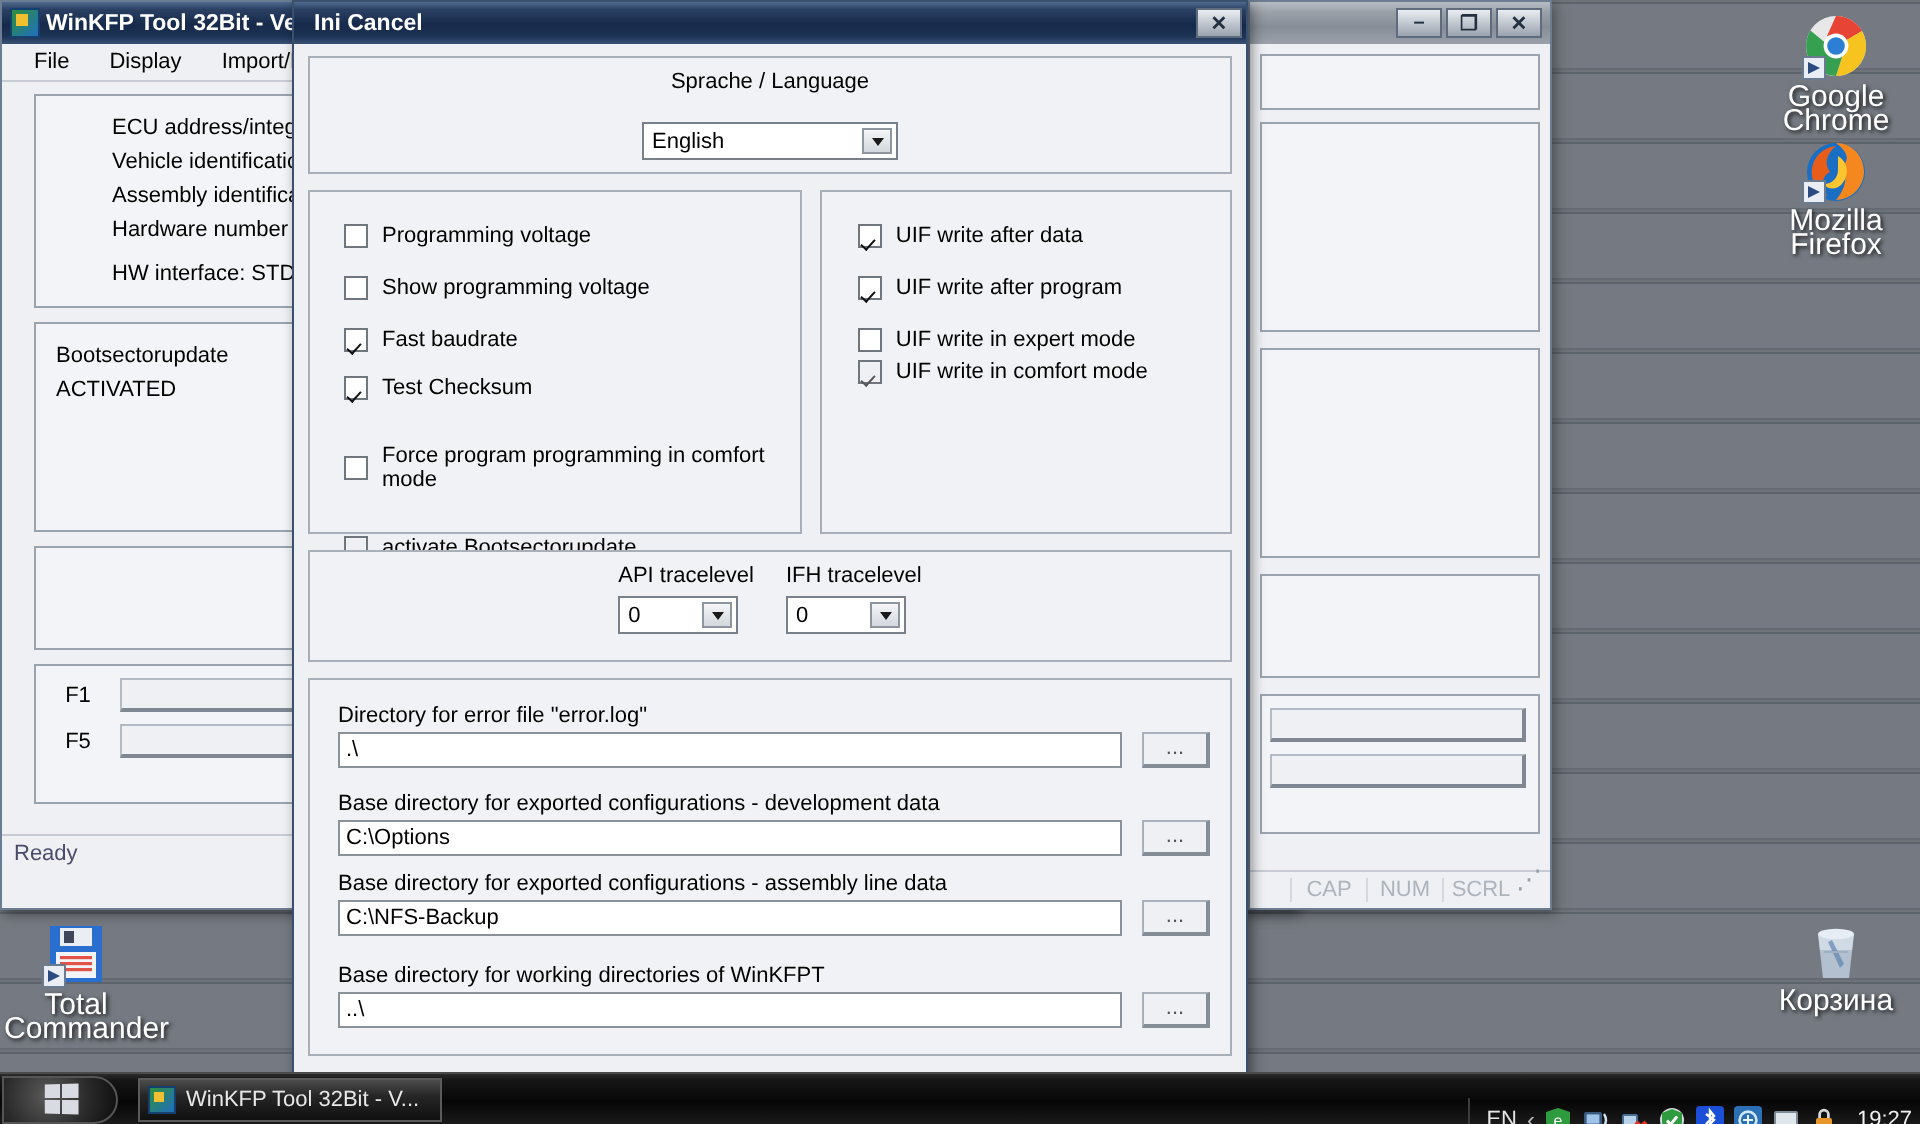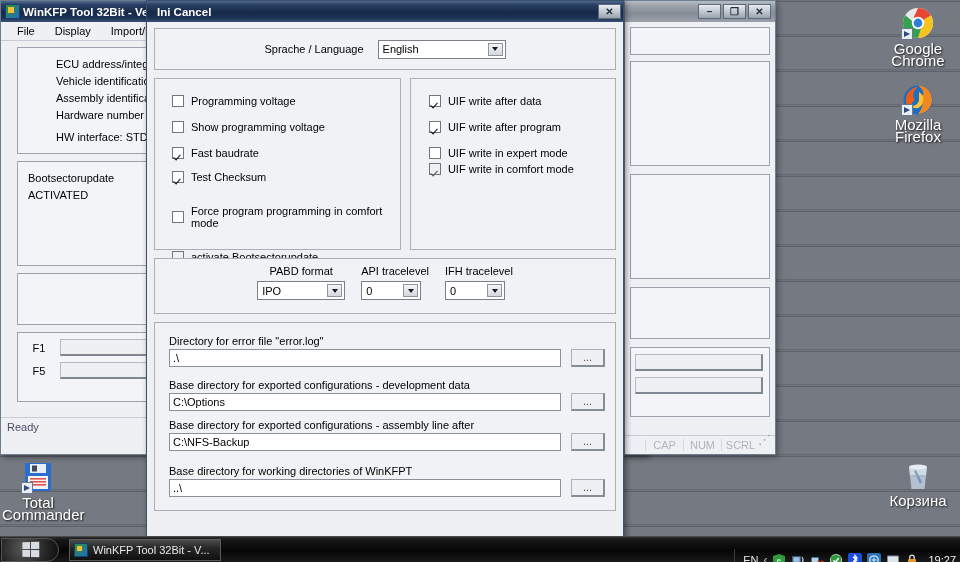--- a/index.html
+++ b/index.html
@@ -295,21 +295,21 @@
         <path d="M30 9.5 A15 15 0 0 1 17 32 L21 19.5 A5 5 0 0 0 19 16 Z" fill="#f7c41f"></path>
         <path d="M17 32 A15 15 0 0 1 4.2 9.3 L13 16.5 A5 5 0 0 0 21 19.5 Z" fill="#34a050"></path>
         <circle cx="17" cy="17" r="6.2" fill="#fff"></circle>
         <circle cx="17" cy="17" r="4.4" fill="#2d7fd6"></circle>
       </svg>
       <span class="shortcut-arrow"></span>
     </span>
     <span>Google Chrome</span>
   </div>
 
-  <div class="desk-icon" style="left:876px; top:82px;">
+  <div class="desk-icon" style="left:876px; top:68px;">
     <span class="glyph">
       <svg width="34" height="34" viewBox="0 0 34 34">
         <circle cx="17" cy="18" r="14.5" fill="#1a6fc4"></circle>
         <path d="M17 3.5 C25 3.5 31 10 31 18 C31 25 25 32 17 32 C22 26 23 20 20 15 C24 12 23 8 17 3.5 Z" fill="#f5871f"></path>
         <path d="M17 5 C12 9 11 14 14 18 C10 20 9 25 13 30 C7 27 4 22 5 16 C6 10 11 5.5 17 5 Z" fill="#e85d1a"></path>
         <path d="M18 10 C23 13 24 19 20 24 C17 27 13 27 11 24 C15 24 18 21 18 17 Z" fill="#fdc52f"></path>
       </svg>
       <span class="shortcut-arrow"></span>
     </span>
     <span>Mozilla Firefox</span>
@@ -432,21 +432,21 @@
   <div class="win" id="ini">
     <div class="titlebar active">
       <span class="tb-title" style="padding-left:6px;">Ini Cancel</span>
       <span class="tb-btns">
         <span class="tb-btn">✕</span>
       </span>
     </div>
 
     <div class="dlg-body">
 
-      <div class="panel" style="height:42px; display:flex; align-items:center; justify-content:center; gap:14px;">
+      <div class="panel" style="height:59px; display:flex; align-items:center; justify-content:center; gap:14px;flex-direction:column;">
         <span class="lbl">Sprache / Language</span>
         <span class="combo" style="width:128px;">
           <span>English</span>
           <span class="arrow-btn"></span>
         </span>
       </div>
 
       <div style="display:flex; gap:9px; margin-top:8px;">
         <div class="panel" style="width:248px; height:172px; padding:16px 0 0 17px;">
           <div class="chk-row" style="margin-bottom:14px;">
@@ -490,27 +490,20 @@
           </div>
           <div class="chk-row">
             <span class="cbox checked grey"></span>
             <span class="lbl">UIF write in comfort mode</span>
           </div>
         </div>
       </div>
 
       <div class="panel" style="height:56px; margin-top:8px; display:flex; gap:16px; justify-content:center; padding-top:6px;">
         <div style="text-align:center;">
-          <div class="lbl" style="margin-bottom:4px;">PABD format</div>
-          <div class="combo" style="width:88px;">
-            <span>IPO</span>
-            <span class="arrow-btn"></span>
-          </div>
-        </div>
-        <div style="text-align:center;">
           <div class="lbl" style="margin-bottom:4px;">API tracelevel</div>
           <div class="combo" style="width:60px;">
             <span>0</span>
             <span class="arrow-btn"></span>
           </div>
         </div>
         <div style="text-align:center;">
           <div class="lbl" style="margin-bottom:4px;">IFH tracelevel</div>
           <div class="combo" style="width:60px;">
             <span>0</span>
@@ -531,21 +524,21 @@
 
         <div style="margin-bottom:8px;">
           <div class="flabel">Base directory for exported configurations - development data</div>
           <div style="display:flex; gap:10px; align-items:center;">
             <div class="txtfield" style="flex:1;">C:\Options</div>
             <div class="dots-btn">...</div>
           </div>
         </div>
 
         <div style="margin-bottom:14px;">
-          <div class="flabel">Base directory for exported configurations - assembly line after</div>
+          <div class="flabel">Base directory for exported configurations - assembly line data</div>
           <div style="display:flex; gap:10px; align-items:center;">
             <div class="txtfield" style="flex:1;">C:\NFS-Backup</div>
             <div class="dots-btn">...</div>
           </div>
         </div>
 
         <div>
           <div class="flabel">Base directory for working directories of WinKFPT</div>
           <div style="display:flex; gap:10px; align-items:center;">
             <div class="txtfield" style="flex:1;">..\</div>

